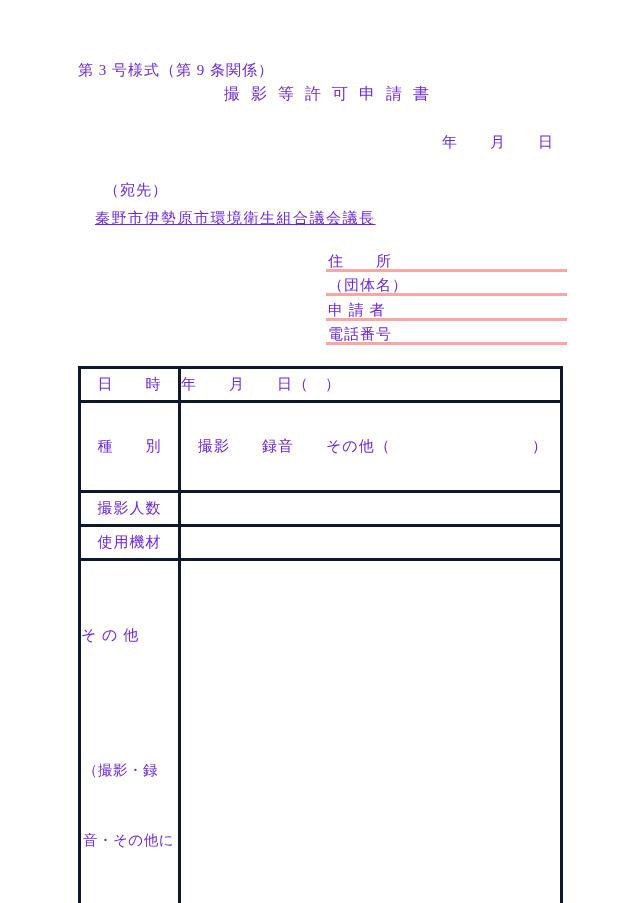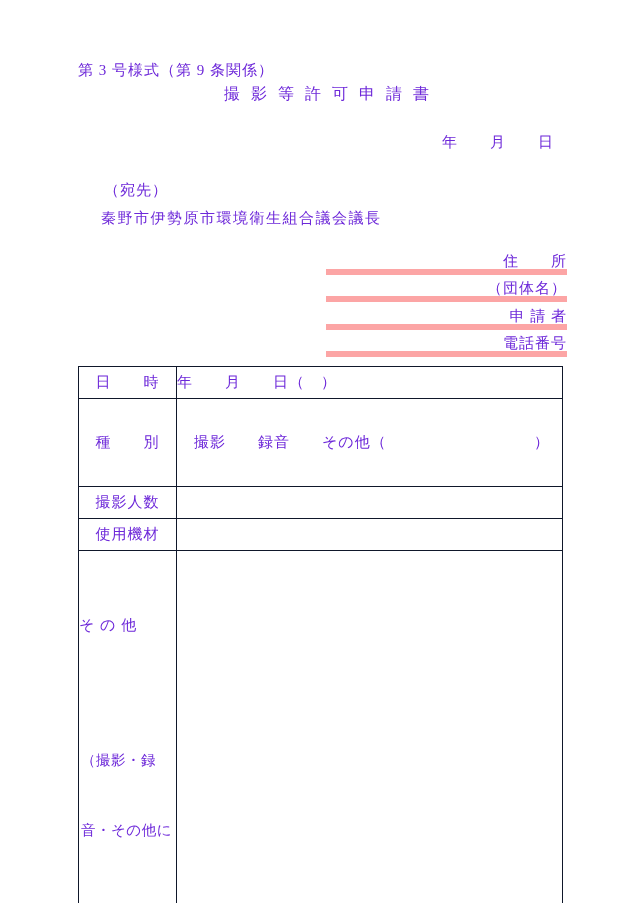--- a/index.html
+++ b/index.html
@@ -13,42 +13,41 @@
     font-size:15px;
     letter-spacing:1px;
     overflow:hidden;
   }
   .abs { position:absolute; white-space:pre; }
 
   .form-number { left:78px; top:61px; }
   .doc-title   { left:224px; top:84px; font-size:16px; letter-spacing:11px; }
   .date-line   { left:442px; top:133px; }
   .addressee-label { left:104px; top:181px; }
-  .addressee-name  { left:101px;  top:209px; letter-spacing:1.5px; }
+  .addressee-name  { left:95px;  top:209px; letter-spacing:1.5px;text-decoration:underline; }
 
   .applicant-block {
     position:absolute; left:326px; top:247px; width:241px;
   }
   .field-row {
     height:21.5px;
-    border-bottom:6px solid #fca5a5;
+    border-bottom:3px solid #fca5a5;
     display:flex;
     align-items:flex-end;
-    justify-content:flex-end;
   }
   .field-label { padding-left:2px; white-space:pre; line-height:16px; }
 
   table.app-table {
     position:absolute; left:78px; top:366px;
     width:485px;
     border-collapse:collapse;
     table-layout:fixed;
   }
   table.app-table td {
-    border:1px solid #0f172a;
+    border:3px solid #0f172a;
     padding:0;
     vertical-align:middle;
     white-space:pre;
     font-size:15px;
   }
   td.cell-label { width:97px; text-align:center; height:31px; }
   td.cell-content { }
   .pad-date { padding-left:76px; }
   .content-flex {
     display:flex; justify-content:space-between;

